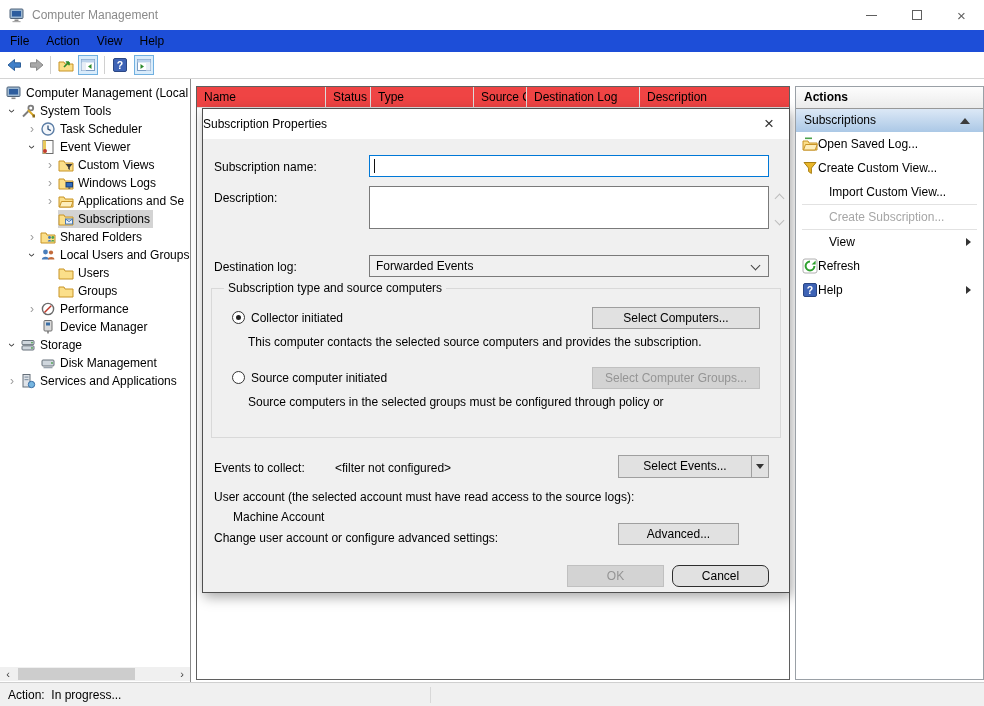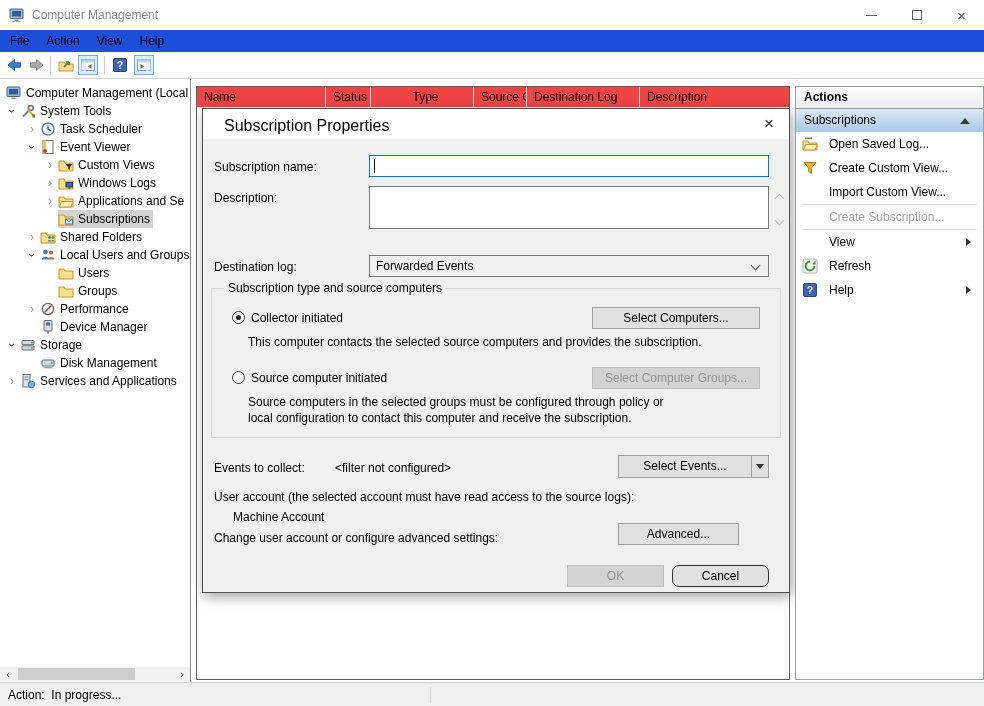--- a/index.html
+++ b/index.html
@@ -48,21 +48,21 @@
   .hs-arrow.right{position:absolute;right:0;}
 
   
   .mid-pane{left:196px;top:86px;width:594px;height:594px;background:#fff;border:1px solid #5f5f5f;}
   .list-header{left:0;top:0;width:592px;height:21px;background:#ef4444;border-bottom:1px solid #e0e0e0;display:flex;}
   .col{height:21px;line-height:21px;padding-left:7px;border-right:1px solid #dcdcdc;font-size:12px;overflow:hidden;white-space:nowrap;}
 
   
   .dialog{left:5px;top:21px;width:588px;height:485px;background:#f0f0f0;border:1px solid #4f4f4f;box-shadow:2px 4px 12px rgba(0,0,0,.35);}
   .dlg-title{left:0;top:0;width:586px;height:30px;background:#fff;}
-  .dlg-title-txt{left:21px;top:8px;font-size:16px;}
+  .dlg-title-txt{left:0;top:8px;font-size:12px;}
   .dlg-close{right:10px;top:5px;width:20px;height:20px;display:flex;align-items:center;justify-content:center;font-size:17px;color:#333;}
   .lbl{font-size:12px;}
   .txt-input{left:166px;top:46px;width:400px;height:22px;border:1px solid #0078d7;background:#fff;padding:0 4px;font-size:12px;outline:none;}
   .caret{left:171px;top:50px;width:1px;height:14px;background:#111;}
   .txt-area{left:166px;top:77px;width:400px;height:43px;border:1px solid #7a7a7a;background:#fff;resize:none;outline:none;font-size:12px;padding:2px 14px 2px 4px;}
   .ta-chev{right:6px;width:7px;height:7px;border-right:1.4px solid #bdbdbd;border-bottom:1.4px solid #bdbdbd;}
   .ta-up{top:86px;transform:rotate(-135deg);}
   .ta-dn{top:108px;transform:rotate(45deg);}
   .combo{left:166px;top:146px;width:400px;height:22px;border:1px solid #7a7a7a;background:#f0f0f0;line-height:20px;padding-left:6px;font-size:12px;}
   .combo-chev{position:absolute;right:9px;top:6px;width:7px;height:7px;border-right:1.4px solid #444;border-bottom:1.4px solid #444;transform:rotate(45deg);}
@@ -80,21 +80,21 @@
   .helper{font-size:12px;color:#000;}
 
   
   .act-pane{left:795px;top:86px;width:189px;height:594px;background:#fff;border:1px solid #9aa0a6;}
   .act-header{left:0;top:0;width:187px;height:22px;background:linear-gradient(#fdfdfd,#ebebeb);border-bottom:1px solid #989898;font-weight:bold;line-height:21px;padding-left:8px;font-size:12px;}
   .act-group{left:0;top:22px;width:187px;height:23px;background:linear-gradient(#dce8f6,#abc8e6);line-height:23px;padding-left:8px;font-size:12px;}
   .tri-up{position:absolute;right:13px;top:9px;width:0;height:0;border-left:5px solid transparent;border-right:5px solid transparent;border-bottom:6px solid #3c3c3c;}
   .act-item{left:0;width:187px;height:24px;display:flex;align-items:center;}
   .act-ic{width:16px;height:16px;margin-left:6px;flex:0 0 16px;}
   .act-ic svg{width:16px;height:16px;display:block;}
-  .act-lbl{margin-left:11px;font-size:12px;}
+  .act-lbl{font-size:12px;}
   .act-item.noicon .act-lbl{margin-left:33px;}
   .act-item.disabled .act-lbl{color:#a6a6a6;}
   .tri-rt{position:absolute;right:12px;width:0;height:0;border-top:4px solid transparent;border-bottom:4px solid transparent;border-left:5px solid #333;}
   .act-sep{left:6px;width:175px;height:1px;background:#e2e2e2;}
 
   
   .statusbar{left:0;top:682px;width:984px;height:24px;background:#f0f0f0;border-top:1px solid #cfcfcf;display:flex;align-items:center;}
   .status-txt{margin-left:8px;white-space:pre;font-size:12px;}
   .status-sep{position:absolute;left:430px;top:4px;width:1px;height:16px;background:#d8d8d8;}
 </style>
@@ -386,21 +386,21 @@
     <span class="hs-arrow">‹</span>
     <span class="hs-thumb"></span>
     <span class="hs-arrow right">›</span>
   </div>
 </div>
 
 <div class="abs mid-pane">
   <div class="abs list-header">
     <span class="col" style="width:129px;">Name</span>
     <span class="col" style="width:45px;">Status</span>
-    <span class="col" style="width:103px;text-align:center;">Type</span>
+    <span class="col" style="width:103px;">Type</span>
     <span class="col" style="width:53px;">Source Co...</span>
     <span class="col" style="width:113px;">Destination Log</span>
     <span class="col" style="flex:1;border-right:none;">Description</span>
   </div>
 
   <div class="abs dialog">
     <div class="abs dlg-title">
       <span class="abs dlg-title-txt">Subscription Properties</span>
       <span class="abs dlg-close">
           <span>×</span>
@@ -427,21 +427,20 @@
 
       <span class="abs radio checked" style="left:20px;top:22px;"></span>
       <span class="abs lbl" style="left:39px;top:22px;">Collector initiated</span>
       <div class="abs btn" style="left:380px;top:18px;width:168px;height:22px;">Select Computers...</div>
       <span class="abs helper" style="left:36px;top:46px;">This computer contacts the selected source computers and provides the subscription.</span>
 
       <span class="abs radio" style="left:20px;top:82px;"></span>
       <span class="abs lbl" style="left:39px;top:82px;">Source computer initiated</span>
       <div class="abs btn disabled" style="left:380px;top:78px;width:168px;height:22px;">Select Computer Groups...</div>
       <span class="abs helper" style="left:36px;top:106px;">Source computers in the selected groups must be configured through policy or</span>
-      <span class="abs helper" style="left:36px;top:122px;">local configuration to contact this computer and receive the subscription.</span>
     </div>
 
     <span class="abs lbl" style="left:11px;top:352px;">Events to collect:</span>
     <span class="abs lbl" style="left:132px;top:352px;">&lt;filter not configured&gt;</span>
     <div class="abs split-btn">
       <div class="split-main">Select Events...</div>
       <div class="split-arrow">
           <span class="tri-dn"></span>
         </div>
     </div>

